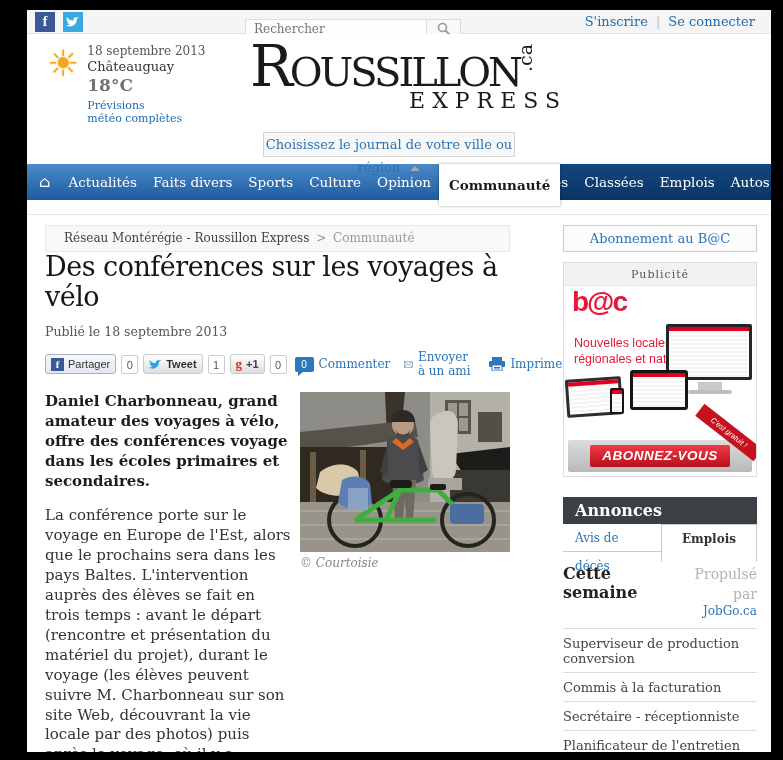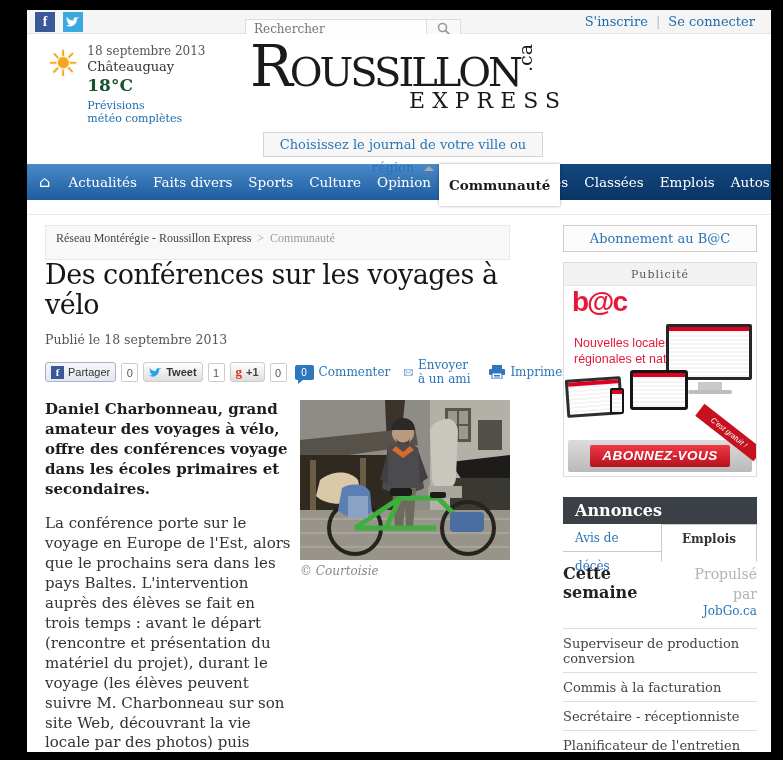--- a/index.html
+++ b/index.html
@@ -19,44 +19,44 @@
   .toplinks { margin-left:auto; margin-right:16px; font-size:13px; color:#1d6cb0; display:flex; gap:8px; align-items:center; }
   .toplinks a { color:#1d6cb0; text-decoration:none; cursor:pointer; }
   .toplinks .sep { color:#bbb; }
 
   
   .header { height:130px; position:relative; background:#fff; }
   .weather { position:absolute; left:20px; top:10px; display:flex; gap:8px; }
   .sun { font-size:36px; color:#f5a61c; line-height:40px; text-shadow:0 0 2px #f8c152; }
   .wtxt { font-size:12px; color:#555; line-height:1.25; }
   .wcity { font-size:13px; color:#333; }
-  .wtemp { font-size:17px; font-weight:bold; color:#14532d; }
+  .wtemp { font-size:17px; font-weight:bold; color:#737373; }
   .wlink { display:block; width:95px; font-size:11px; color:#1d6cb0; line-height:1.2; margin-top:2px; text-decoration:none; cursor:pointer; }
   .logo { position:absolute; left:150px; top:0px; width:430px; text-align:center; cursor:pointer; }
   .logo-main { font-size:57px; color:#1a1a1a; letter-spacing:-3px; line-height:64px; }
   .logo-ca { display:inline-block; transform:rotate(-90deg) translate(14px,-2px); font-size:19px; letter-spacing:0; color:#1a1a1a; width:14px; }
   .logo-sub { display:block; text-align:right; padding-right:40px; font-size:22px; letter-spacing:7px; color:#1a1a1a; margin-top:-10px; }
-  .region { position:absolute; left:236px; top:98px; width:280px; height:25px; background:#f7f7f7; border:1px solid #d5d5d5; color:#2a74b8; font-size:13px; line-height:23px; text-align:center; cursor:pointer; }
+  .region { position:absolute; left:236px; top:98px; width:252px; height:25px; background:#f7f7f7; border:1px solid #d5d5d5; color:#2a74b8; font-size:13px; line-height:23px; text-align:center; cursor:pointer; }
   .region .caret { display:inline-block; margin-left:10px; width:0; height:0; border-left:5px solid transparent; border-right:5px solid transparent; border-bottom:5px solid #aaa; vertical-align:middle; }
 
   
   .nav { height:36px; display:flex; background:linear-gradient(#12477f,#0b3465); }
   .nav-left { width:492px; display:flex; align-items:stretch; background:linear-gradient(#4a8ac9,#1d5c9f); }
   .nav-item { display:flex; align-items:center; padding:0 8px; color:#fff; font-size:13.5px; text-decoration:none; cursor:pointer; white-space:nowrap; }
   .nav-home { padding:0 10px 0 12px; font-size:15px; }
   .nav-item.active { background:#fff; color:#1a1a1a; font-weight:bold; height:42px; z-index:3; padding:0 10px; box-shadow:0 0 3px rgba(0,0,0,.35); }
   .nav-right { flex:1; display:flex; align-items:stretch; justify-content:flex-end; padding-right:6px; }
   .nav-sub { height:15px; background:#fff; border-bottom:1px solid #e8e8e8; }
 
   
   .content { display:flex; padding:10px 14px 0 18px; }
   .main { width:465px; }
   .sidebar { width:194px; margin-left:53px; }
 
-  .crumbbox { height:35px; background:#f8f8f8; border:1px solid #e8e8e8; line-height:25px; padding-left:10px; font-size:12px; color:#444; white-space:nowrap; overflow:hidden;font-family:Liberation Serif, serif; }
+  .crumbbox { height:27px; background:#f8f8f8; border:1px solid #e8e8e8; line-height:25px; padding-left:18px; font-size:12px; color:#444; white-space:nowrap; overflow:hidden; }
   .crumbbox .sep { color:#999; margin:0 3px; }
   .crumbbox .cur { color:#999; }
 
   .title { font-size:27px; font-weight:normal; color:#161616; line-height:1.12; letter-spacing:-0.5px; }
   .published { margin-top:12px; font-size:12.5px; color:#555; }
 
   .sharerow { margin-top:11px; display:flex; align-items:center; }
   .sharegrp { display:flex; align-items:center; gap:5px; }
   .sbtn { display:flex; align-items:center; height:20px; border:1px solid #a6b2cc; border-radius:3px; background:linear-gradient(#f6f7f9,#e3e7f0); padding:0 5px; gap:4px; cursor:pointer; }
   .sbtn.gray { border-color:#ccc; background:linear-gradient(#fff,#dedede); }

